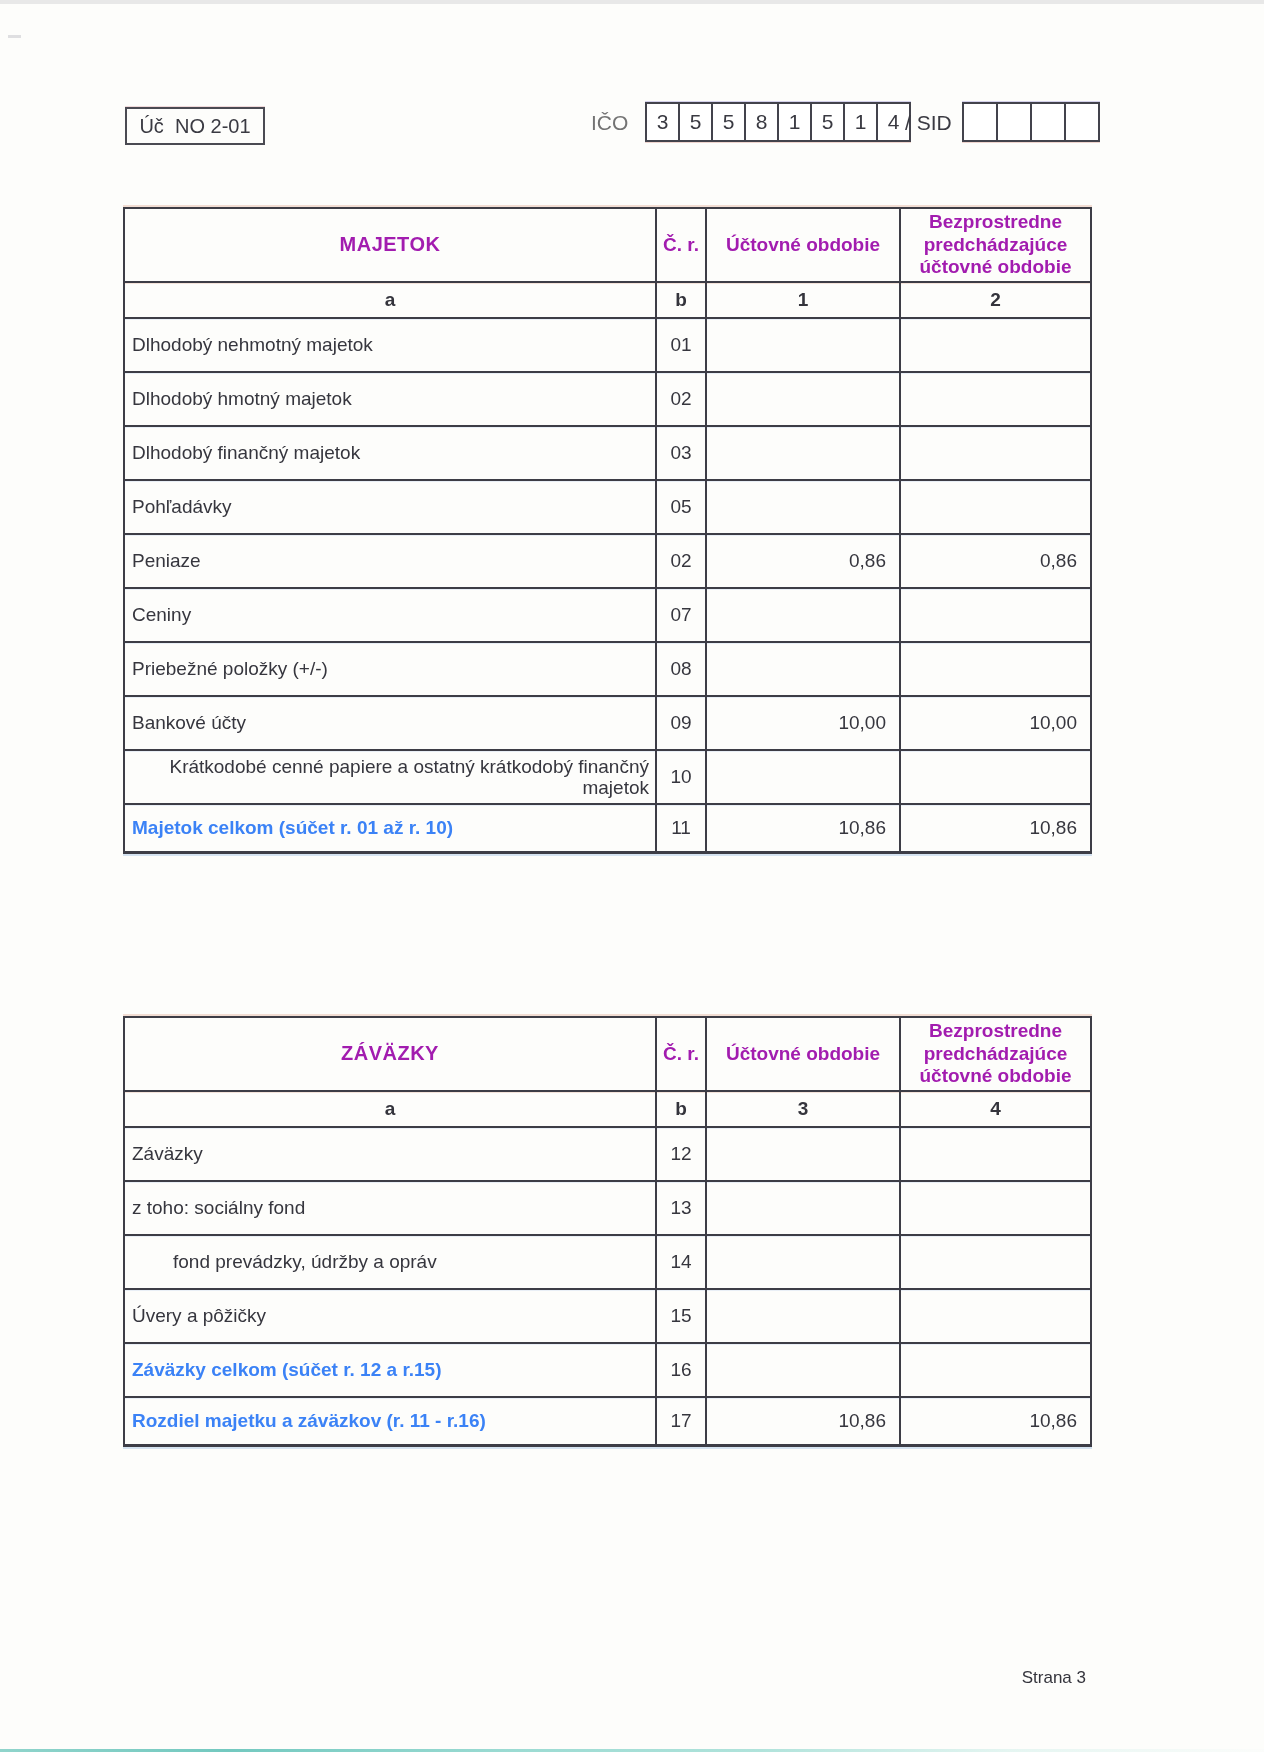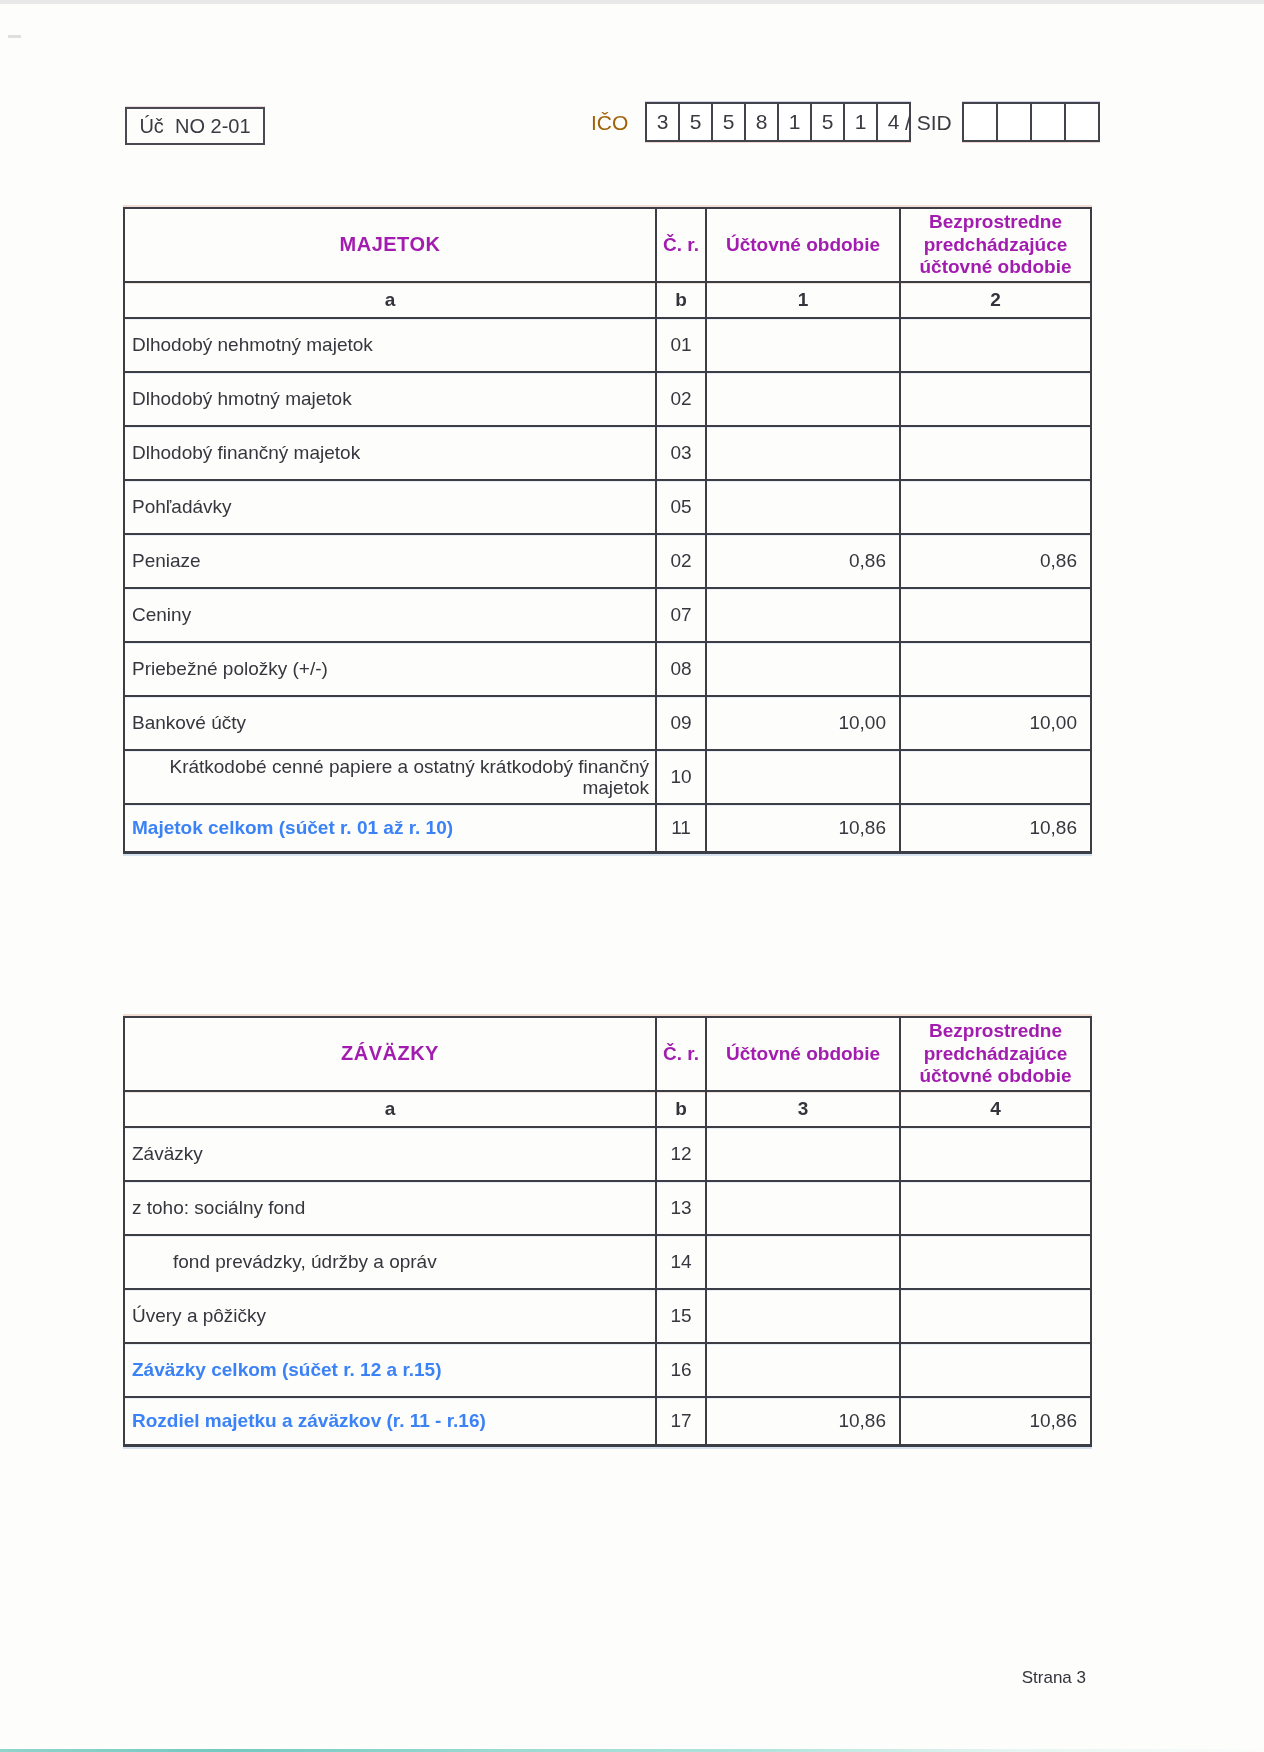--- a/index.html
+++ b/index.html
@@ -15,21 +15,21 @@
   
   .form-code-box{
     position:absolute;left:125px;top:103px;width:136px;height:34px;
     border:2px solid #4a4a52;background:#fdfdfb;
     display:flex;align-items:center;justify-content:center;
     font-size:20px;color:#3a3a42;white-space:pre;
     box-shadow:0 -1px 0 rgba(205,110,120,0.25);
   }
   .ico-label{
     position:absolute;left:591px;top:107px;
-    font-size:21px;color:#a16207;
+    font-size:21px;color:#737373;
   }
   .digit-grid{
     position:absolute;top:98px;
     display:grid;grid-auto-flow:column;
     border:2px solid #43434c;background:#fff;
     box-shadow:0 -1px 0 rgba(120,110,200,0.3), 0 1px 0 rgba(200,90,70,0.25);
   }
   .digit-grid .cell{
     width:31px;height:36px;
     display:flex;align-items:center;justify-content:center;

